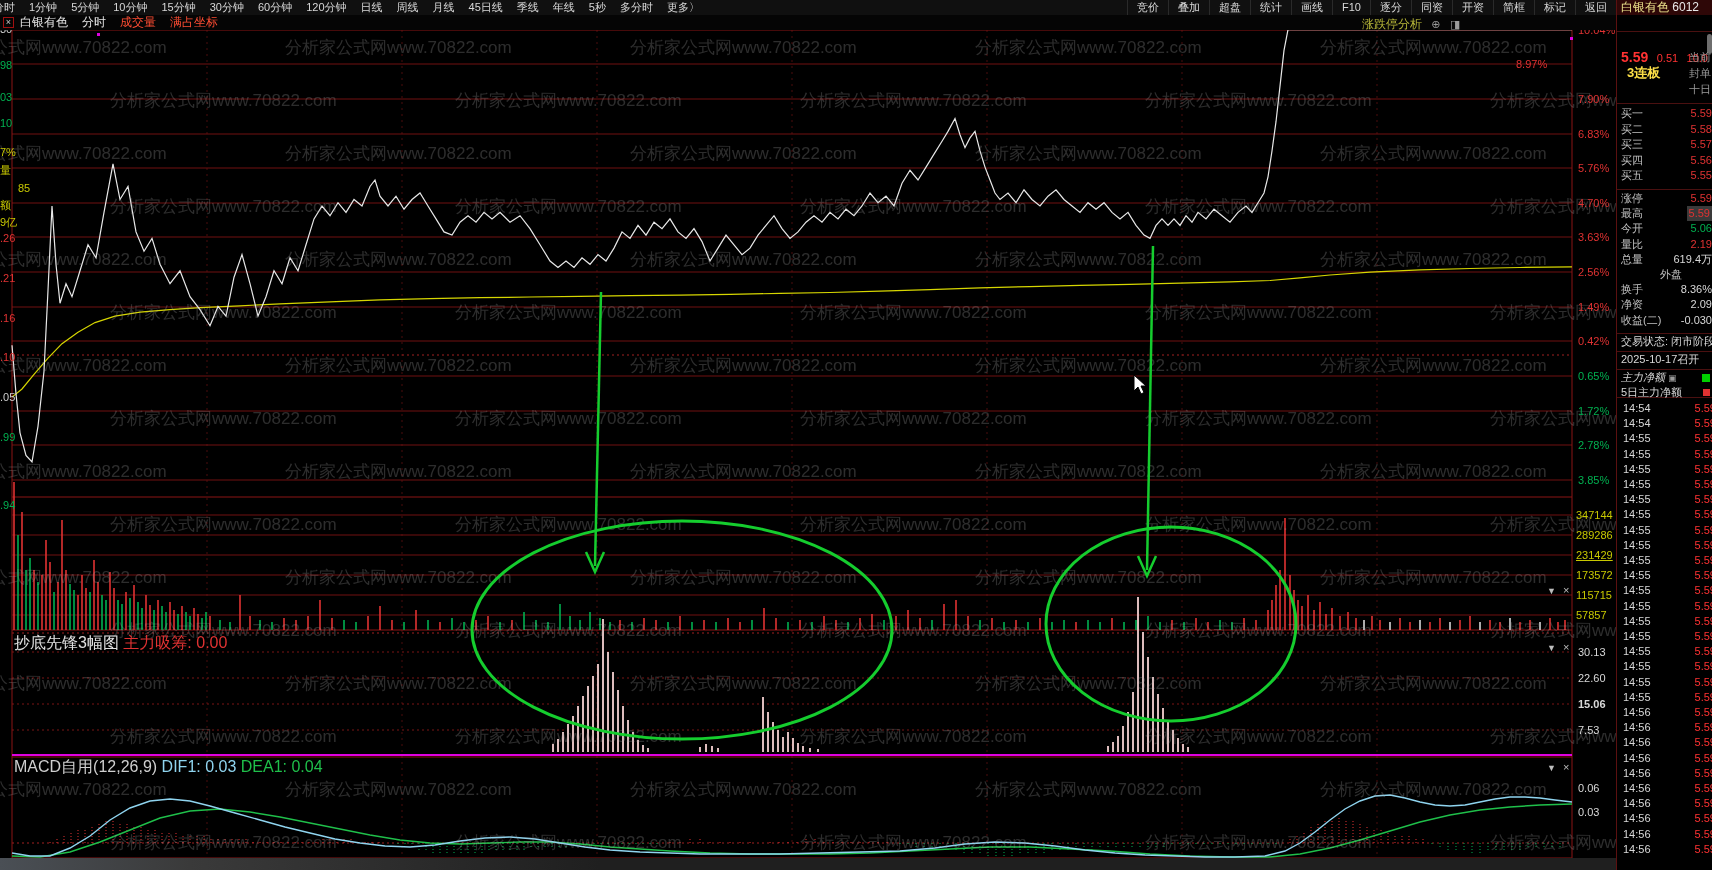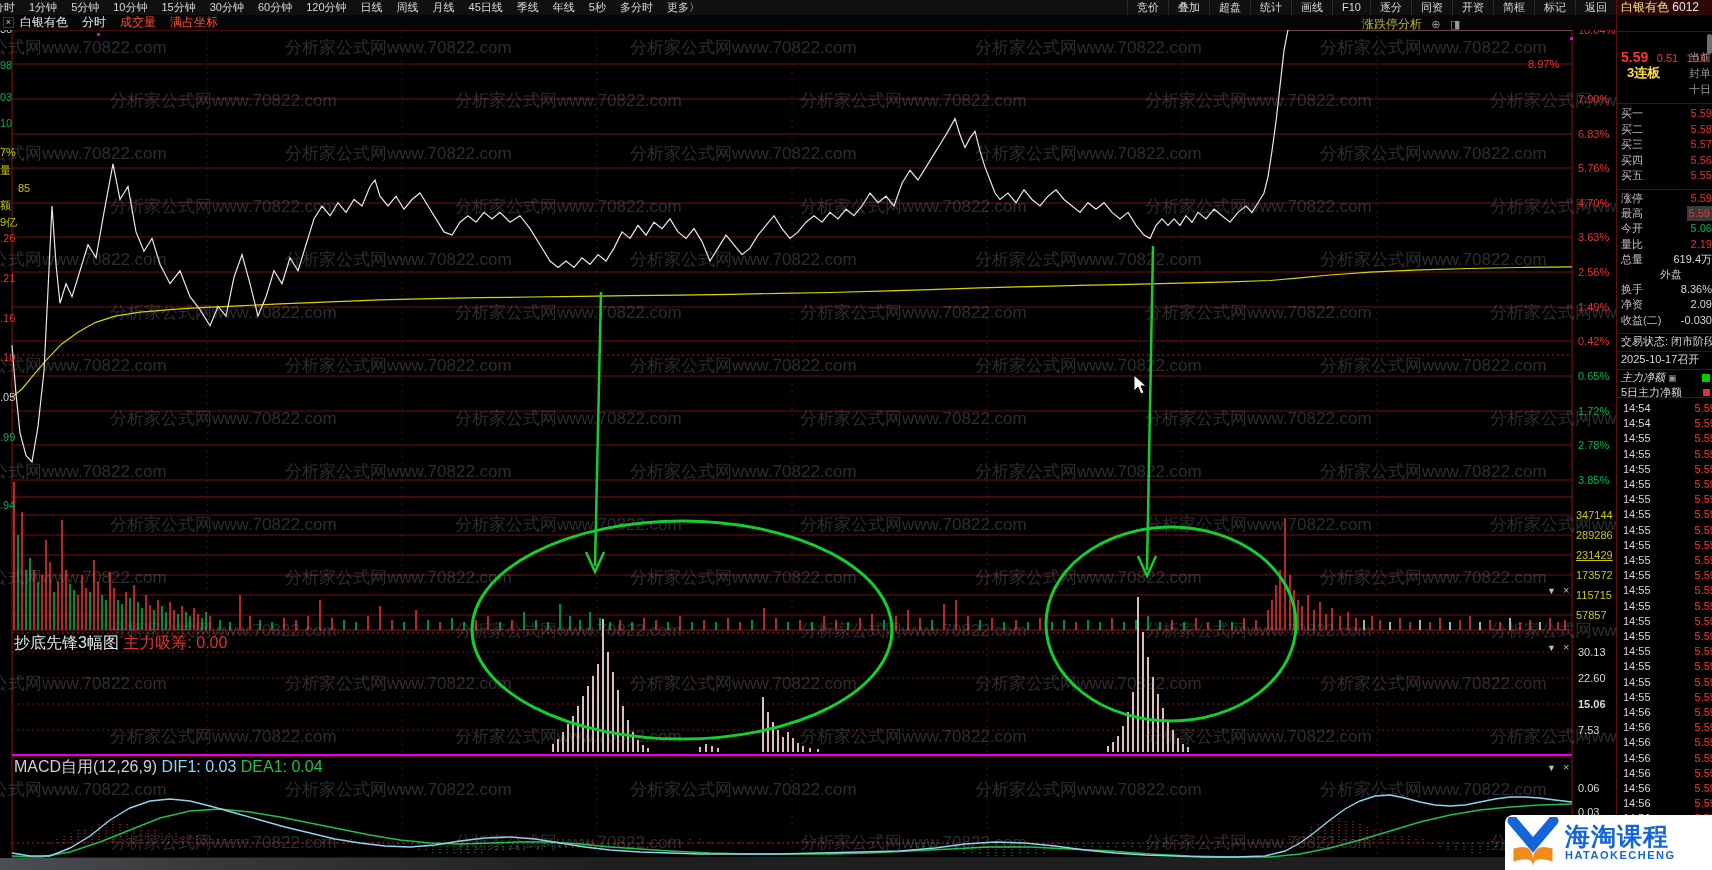--- a/index.html
+++ b/index.html
@@ -681,21 +681,21 @@
       <span class="fraglab" style="top: 200px; color: rgb(200, 200, 0);">额</span>
       <span class="fraglab" style="top: 217px; color: rgb(200, 200, 0);">9亿</span>
       <span class="fraglab" style="top: 233px; color: rgb(224, 50, 50);">.26</span>
       <span class="fraglab" style="top: 273px; color: rgb(224, 50, 50);">.21</span>
       <span class="fraglab" style="top: 313px; color: rgb(224, 50, 50);">.16</span>
       <span class="fraglab" style="top: 352px; color: rgb(224, 50, 50);">.10</span>
       <span class="fraglab" style="top: 392px; color: rgb(204, 204, 204);">.05</span>
       <span class="fraglab" style="top: 432px; color: rgb(0, 176, 80);">.99</span>
       <span class="fraglab" style="top: 472px; color: rgb(0, 176, 80); margin-top: 28px;">.94</span>
       <span class="axlab" style="left: 1578px; top: 25px; color: rgb(224, 50, 50);">10.04%</span>
-      <span class="axlab" style="left: 1516px; top: 59px; color: rgb(224, 50, 50); margin-left: 12px;">8.97%</span>
+      <span class="axlab" style="left: 1516px; top: 59px; color: rgb(224, 50, 50);">8.97%</span>
       <span class="axlab" style="left: 1578px; top: 94px; color: rgb(224, 50, 50);">7.90%</span>
       <span class="axlab" style="left: 1578px; top: 129px; color: rgb(224, 50, 50);">6.83%</span>
       <span class="axlab" style="left: 1578px; top: 163px; color: rgb(224, 50, 50);">5.76%</span>
       <span class="axlab" style="left: 1578px; top: 198px; color: rgb(224, 50, 50);">4.70%</span>
       <span class="axlab" style="left: 1578px; top: 232px; color: rgb(224, 50, 50);">3.63%</span>
       <span class="axlab" style="left: 1578px; top: 267px; color: rgb(224, 50, 50);">2.56%</span>
       <span class="axlab" style="left: 1578px; top: 302px; color: rgb(224, 50, 50);">1.49%</span>
       <span class="axlab" style="left: 1578px; top: 336px; color: rgb(224, 50, 50);">0.42%</span>
       <span class="axlab" style="left: 1578px; top: 371px; color: rgb(0, 176, 80);">0.65%</span>
       <span class="axlab" style="left: 1578px; top: 406px; color: rgb(0, 176, 80);">1.72%</span>
@@ -947,28 +947,18 @@
         <span class="sq" style="background:#00d000;position:absolute;right:3px;top:4px"></span>
       </div>
       <div class="qrow" style="top: 385px;">
         <span class="ql" style="color:#d8d8d8">5日主力净额</span>
         <span class="sq" style="background:#e03232;position:absolute;right:3px;top:4px;width:7px;height:7px"></span>
       </div>
     </div>
 
   <div id="bstrip"></div>
 
-  <div id="logo">
-    <svg width="56" height="52" viewBox="0 0 60 56">
-      <path d="M8 4 L30 30 L52 4" stroke="#1565d8" stroke-width="11" fill="none" stroke-linecap="round"></path>
-      <path d="M9 34 Q30 27 30 47 Q30 27 51 34 L51 48 Q30 41 30 53 Q30 41 9 48 Z" fill="#f08c1e"></path>
-    </svg>
-    <div id="logotxt">
-      <span id="logo-cn">海淘课程</span>
-      <span id="logo-en">HATAOKECHENG</span>
-    </div>
-  </div>
 
   <svg id="cursor" width="16" height="22" style="left:1133px;top:374px">
     <polygon points="1,1 1,17 5,13 8,20 11,18.5 8,12 13,12" fill="#fff" stroke="#000" stroke-width="1"></polygon>
   </svg>
 
 </div>
 
 </body></html>

